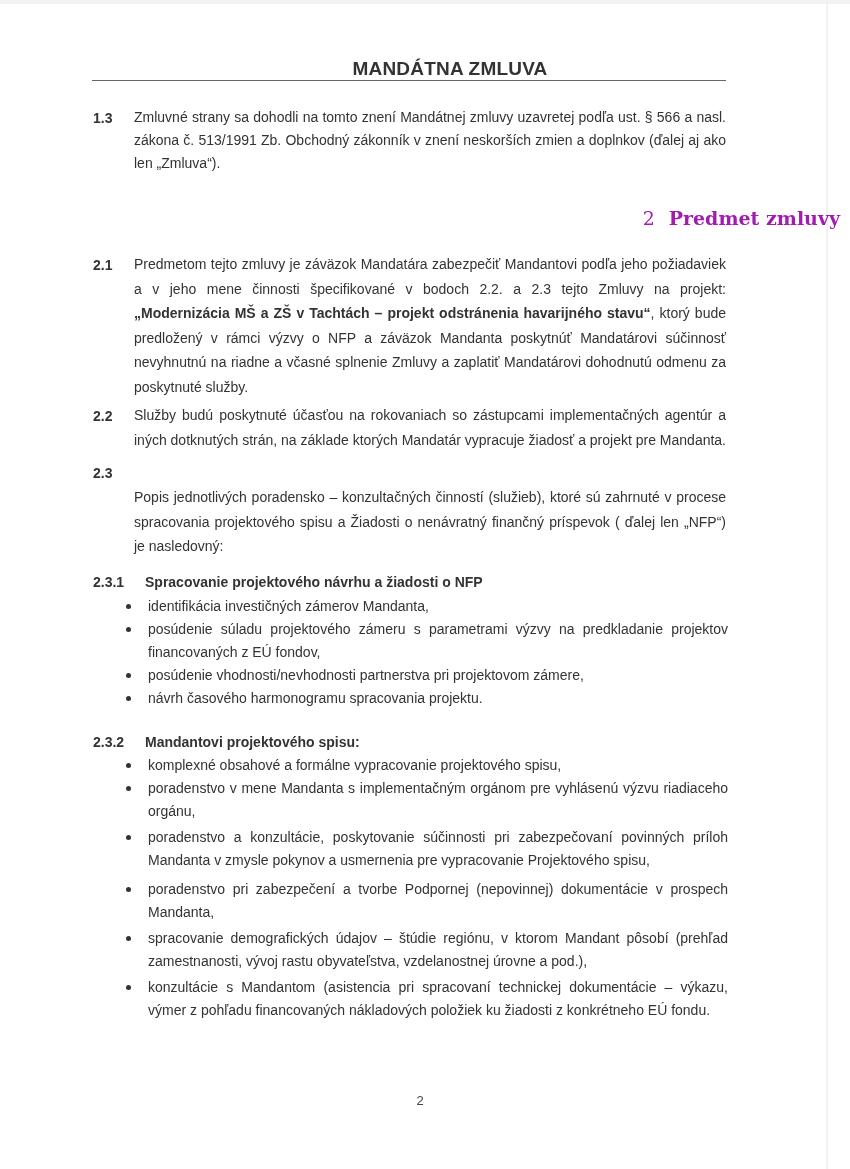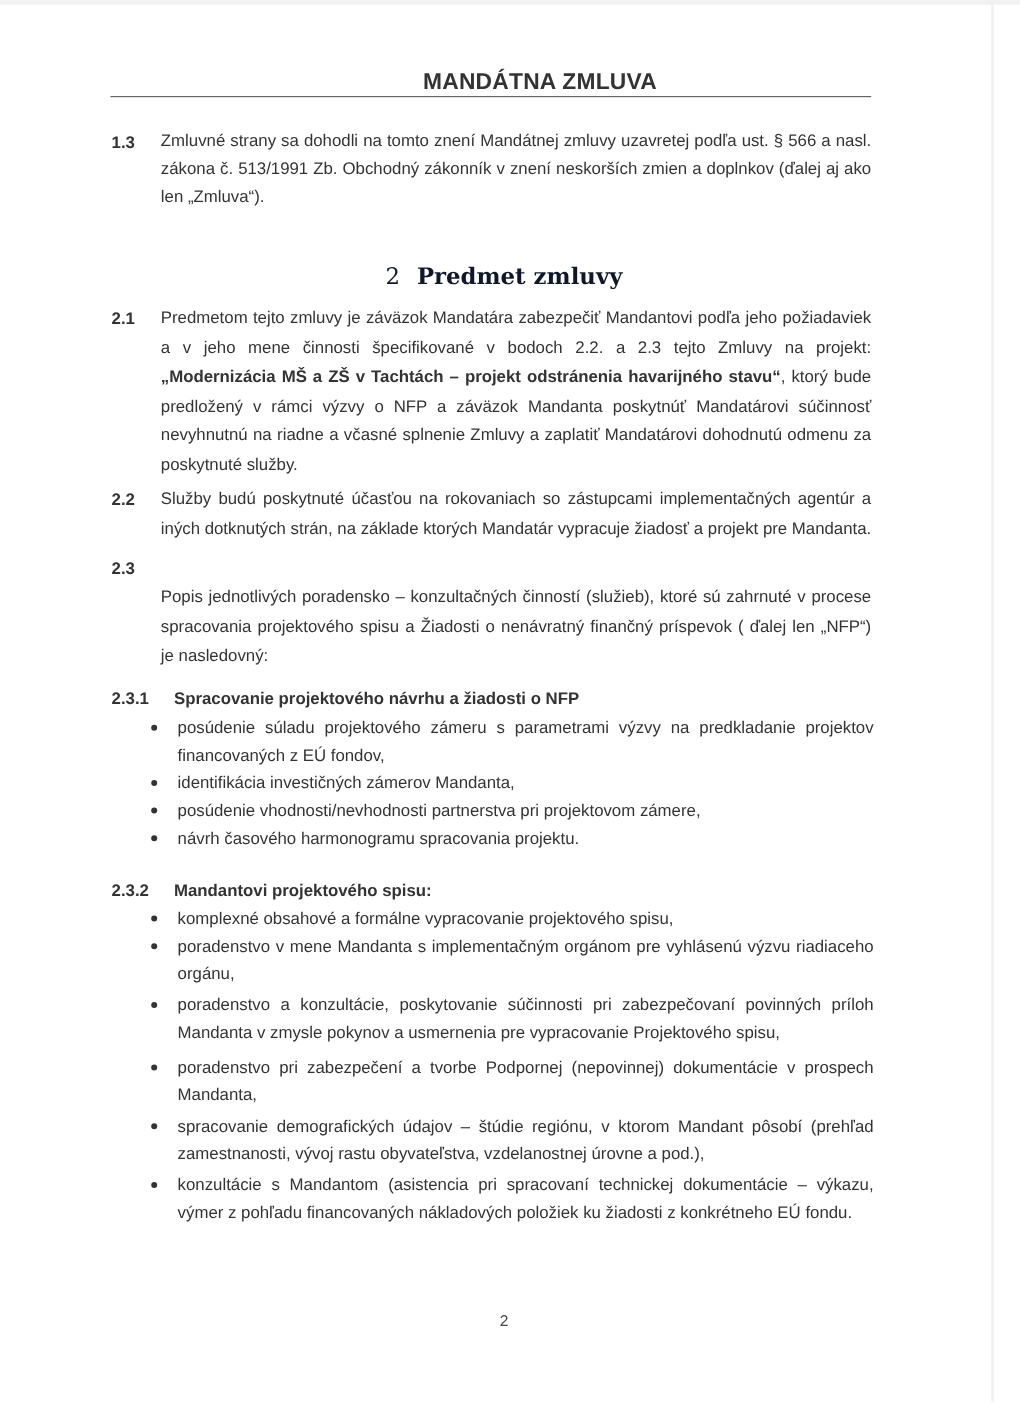--- a/index.html
+++ b/index.html
@@ -18,22 +18,22 @@
     .header-rule { position: absolute; left: 92px; top: 80px; width: 634px; height: 1px; background: #666; }
 
     .num { position: absolute; font-weight: bold; font-size: 14px; color: #333; }
     .para {
       position: absolute; font-size: 14px; line-height: 23px; color: #333; text-align: justify;
       text-align-last: left;
     }
     .para b { font-weight: bold; }
 
     .section-heading {
-      position: absolute; left: 0; width: 840px; top: 220px; text-align: center;
-      font-family: "DejaVu Serif", "Liberation Serif", serif; font-size: 19px; font-weight: bold; color: #0f172a;
+      position: absolute; left: 0; width: 840px; top: 207px; text-align: right;
+      font-family: "DejaVu Serif", "Liberation Serif", serif; font-size: 19px; font-weight: bold; color: #a21caf;
     }
     .section-heading .sec-num { margin-right: 14px; font-weight: normal; }
 
     .subhead { position: absolute; font-size: 14px; font-weight: bold; color: #333; }
     .subhead .sub-num { display: inline-block; width: 52px; }
 
     ul.bullets { position: absolute; margin: 0; padding: 0; list-style: none; }
     ul.bullets li {
       position: relative; padding-left: 26px; font-size: 14px; line-height: 23px; color: #333;
       text-align: justify; text-align-last: left;
@@ -68,22 +68,22 @@
   <div class="num" style="left:93px; top:408px;">2.2</div>
   <div class="para" style="left:134px; top:403px; width:592px; line-height:24.5px;">Služby budú poskytnuté účasťou na rokovaniach so zástupcami implementačných agentúr a iných dotknutých strán, na základe ktorých Mandatár vypracuje žiadosť a projekt pre Mandanta.</div>
 
   <div class="num" style="left:93px; top:465px;">2.3</div>
   <div class="para" style="left:134px; top:485px; width:592px; line-height:24.5px;">Popis jednotlivých poradensko – konzultačných činností (služieb), ktoré sú zahrnuté v procese spracovania projektového spisu a Žiadosti o nenávratný finančný príspevok ( ďalej len „NFP“) je nasledovný:</div>
 
   <div class="subhead" style="left:93px; top:574px;">
     <span class="sub-num">2.3.1</span><span>Spracovanie projektového návrhu a žiadosti o NFP</span>
   </div>
   <ul class="bullets" style="left:122px; top:595px; width:606px;">
+    <li><span class="bullet"></span><span>identifikácia investičných zámerov Mandanta,</span></li>
     <li><span class="bullet"></span><span>posúdenie súladu projektového zámeru s parametrami výzvy na predkladanie projektov financovaných z EÚ fondov,</span></li>
-    <li><span class="bullet"></span><span>identifikácia investičných zámerov Mandanta,</span></li>
     <li><span class="bullet"></span><span>posúdenie vhodnosti/nevhodnosti partnerstva pri projektovom zámere,</span></li>
     <li><span class="bullet"></span><span>návrh časového harmonogramu spracovania projektu.</span></li>
   </ul>
 
   <div class="subhead" style="left:93px; top:734px;">
     <span class="sub-num">2.3.2</span><span>Mandantovi projektového spisu:</span>
   </div>
   <ul class="bullets" style="left:122px; top:754px; width:606px;">
     <li><span class="bullet"></span><span>komplexné obsahové a formálne vypracovanie projektového spisu,</span></li>
     <li><span class="bullet"></span><span>poradenstvo v mene Mandanta s implementačným orgánom pre vyhlásenú výzvu riadiaceho orgánu,</span></li>

